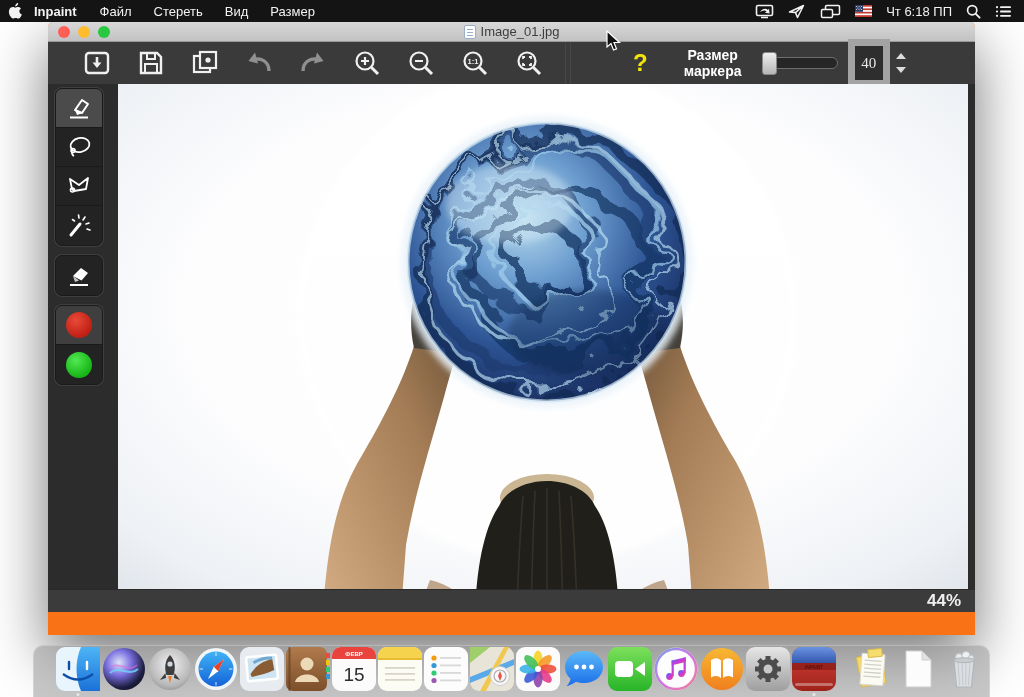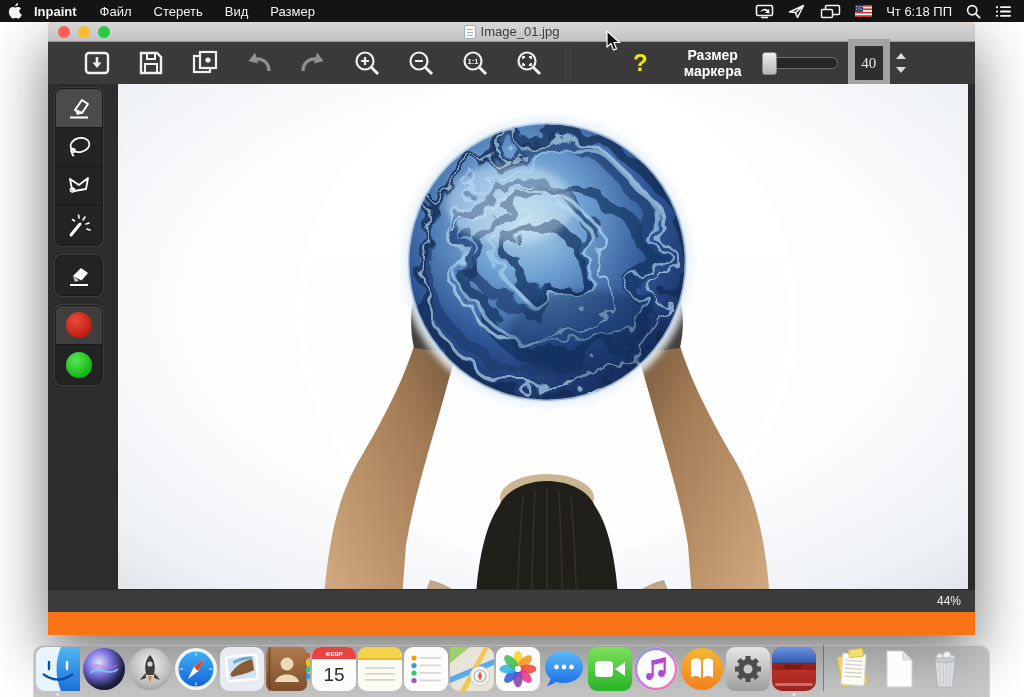--- a/index.html
+++ b/index.html
@@ -49,25 +49,25 @@
   
   #winbody { position:relative; height:528px; background:#2c2c2c; }
   #sidebar { position:absolute; left:7px; top:4px; width:48px; }
   .tool-group { background:#232323; border:1px solid #1a1a1a; border-radius:7px; overflow:hidden; box-shadow:0 0 0 1px #3f3f3f; margin-bottom:9px; }
   .tool-btn { width:46px; height:39px; display:flex; align-items:center; justify-content:center; border-bottom:1px solid #1a1a1a; background:#232323; }
   .tool-btn:last-child { border-bottom:none; }
   .tool-btn.selected { background:#4b4b4b; }
   .swatch { width:26px; height:26px; border-radius:50%; }
   #canvas { position:absolute; left:70px; top:0; width:850px; height:528px; background:#fff; }
   #statusbar { position:absolute; left:0; bottom:0; width:927px; height:23px; background:#3b3b3b; border-top:1px solid #2a2a2a;
-     display:flex; align-items:center; justify-content:flex-end; padding-right:14px; color:#efefef; font-size:12px; font-weight:400; }
+     display:flex; align-items:center; justify-content:flex-end; padding-right:14px; color:#efefef; font-size:17px; font-weight:700; }
   
   #dock { position:absolute; left:33px; bottom:0; width:957px; height:52px; background:rgba(155,155,155,.55);
      border:1px solid rgba(255,255,255,.25); border-bottom:none; border-radius:10px 10px 0 0;
-     display:flex; align-items:flex-end; padding:3px 6px 6px 2px; gap:2px; z-index:40; }
+     display:flex; align-items:flex-end; padding:3px 6px 6px 22px; gap:2px; z-index:40; }
   .dicon { position:relative; width:44px; height:44px; flex:0 0 44px; }
   .dicon svg { display:block; }
   .dock-sep { width:1px; height:46px; background:rgba(30,30,30,.4); margin:0 5px; align-self:flex-end; }
   .run-dot { position:absolute; left:50%; bottom:-5px; transform:translateX(-50%); width:3px; height:3px; border-radius:50%; background:#e8e8e8; }
   
   #cursor { position:absolute; left:606px; top:30px; z-index:99; }
 </style>
 </head>
 <body>
 

